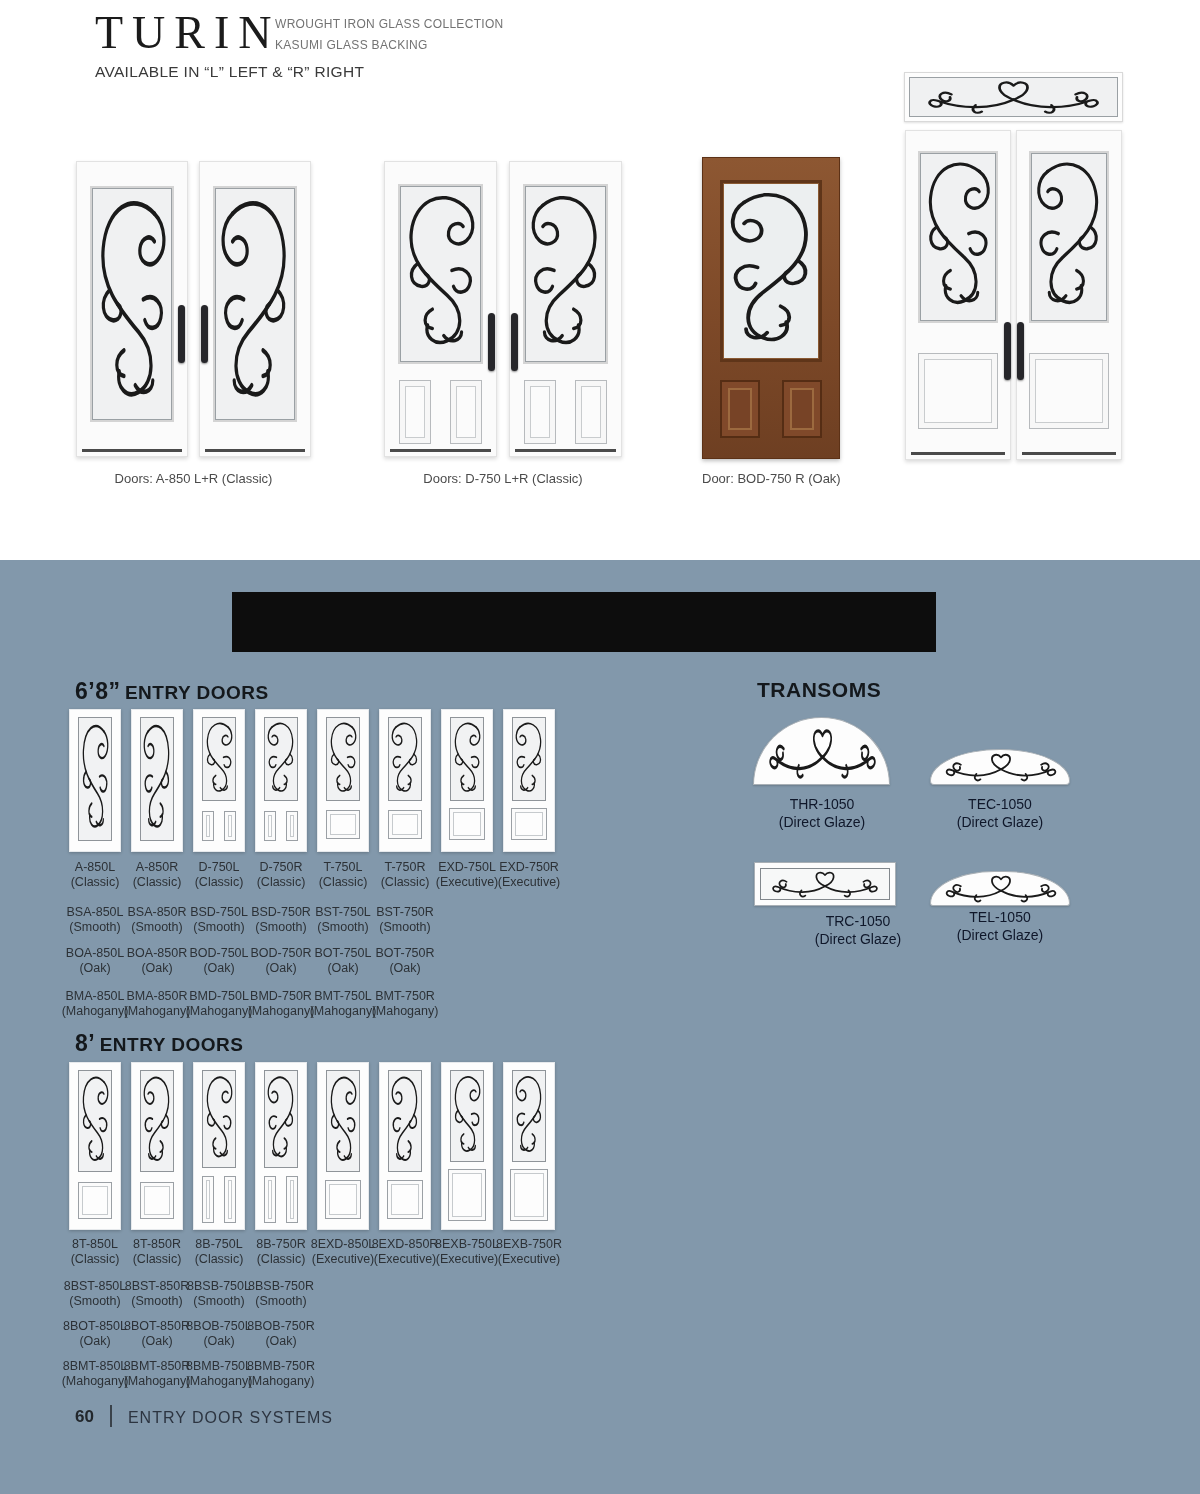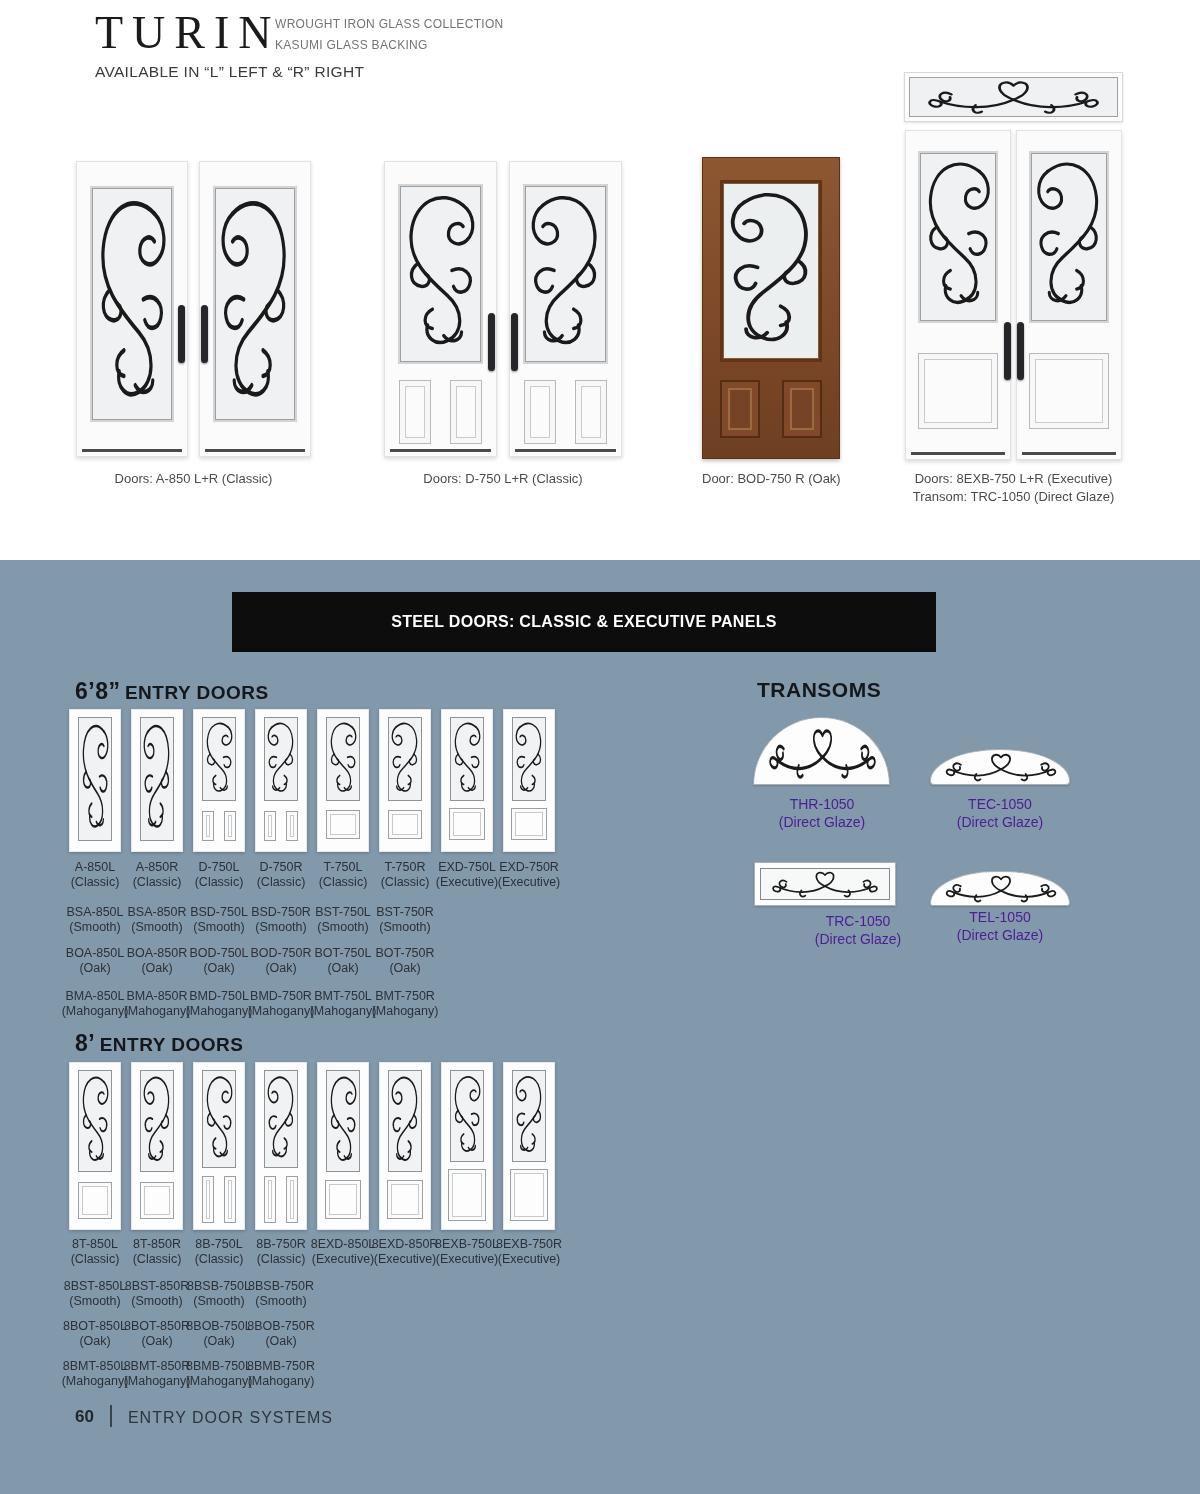--- a/index.html
+++ b/index.html
@@ -72,21 +72,21 @@
   .lcell{display:flex;flex-direction:column;align-items:center}
   .lcode,.lfin{white-space:nowrap;font-size:12.5px;line-height:15px;color:#2c3136;text-align:center}
 
   
   .tr-shape{position:absolute;background:#fdfdfd;border:1px solid #a9b0b6;overflow:hidden;box-shadow:0 1px 2px rgba(0,0,0,.18)}
   .tr-half{border-radius:50% 50% 0 0 / 100% 100% 0 0}
   .tr-eyebrow{border-radius:50% 50% 4px 4px / 88% 88% 4px 4px}
   .tr-ellipse{border-radius:50% 50% 3px 3px / 100% 100% 3px 3px}
   .tr-rect .tg2{position:absolute;inset:5px;border:1px solid #82888d;background:#f7f8f8;overflow:hidden}
   .tr-label{position:absolute;width:140px;text-align:center}
-  .tr-label div{font-size:14px;line-height:18px;color:#4c1d95;white-space:nowrap}
+  .tr-label div{font-size:14px;line-height:18px;color:#0f172a;white-space:nowrap}
 
   
   .footer{position:absolute;left:75px;top:845px;display:flex;align-items:flex-end;color:#22272c}
   .footer .pg{font-size:17px;font-weight:bold}
   .footer .bar{width:2px;height:22px;background:#3a424a;margin:0 16px}
   .footer .b{font-weight:normal}
   .footer .f-label{font-size:16px;letter-spacing:1px;color:#2c3440}
 </style>
 </head>
 <body>
@@ -233,29 +233,24 @@
           </svg>
       </div>
       <div class="bpanel" style="left:12px;right:12px;top:222px;height:76px">
           <div class="pp"></div>
         </div>
       <div class="sill"></div>
     </div>
     <div class="handle" style="left:104px;top:252px;height:58px"></div>
     <div class="handle" style="left:117px;top:252px;height:58px"></div>
   </div>
-  <div class="figcap" style="left:880px;top:470px;width:267px">
-    <div>Doors: 8EXB-750 L+R (Executive)</div>
-    <div>Transom: TRC-1050 (Direct Glaze)</div>
-  </div>
 
   <div class="blue">
 
     <div class="banner">
-      <div>STEEL DOORS: CLASSIC &amp; EXECUTIVE PANELS</div>
     </div>
 
     <div class="sechead" style="left:75px;top:118px">
       <span class="num">6’8”</span>
       <span class="rest">ENTRY DOORS</span>
     </div>
 
     <div class="thumb t68 v-full" style="left:69px">
         <div class="glass">
           <svg class="sw" viewBox="0 0 100 200" preserveAspectRatio="none">

